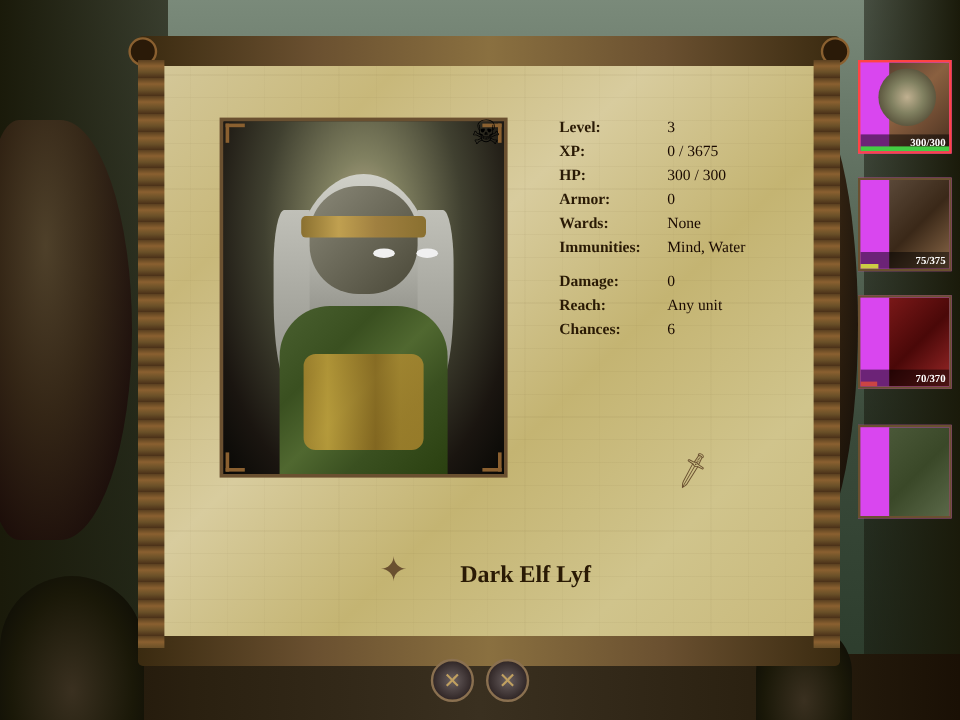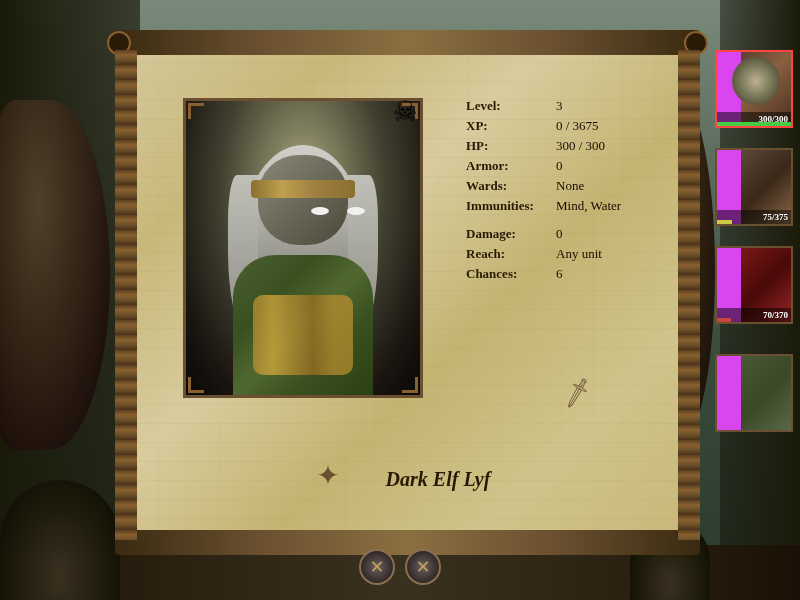--- a/index.html
+++ b/index.html
@@ -298,21 +298,20 @@
       height: 8px;
     }
 
     
     .char-info {
       position: absolute;
       left: 55px;
       bottom: 40px;
       width: 510px;
       z-index: 6;
-      font-style: italic;
     }
 
     .char-name {
       font-size: 20px;
       font-weight: bold;
       color: #2a1a05;
       text-align: center;
       margin-bottom: 6px;
     }
 

